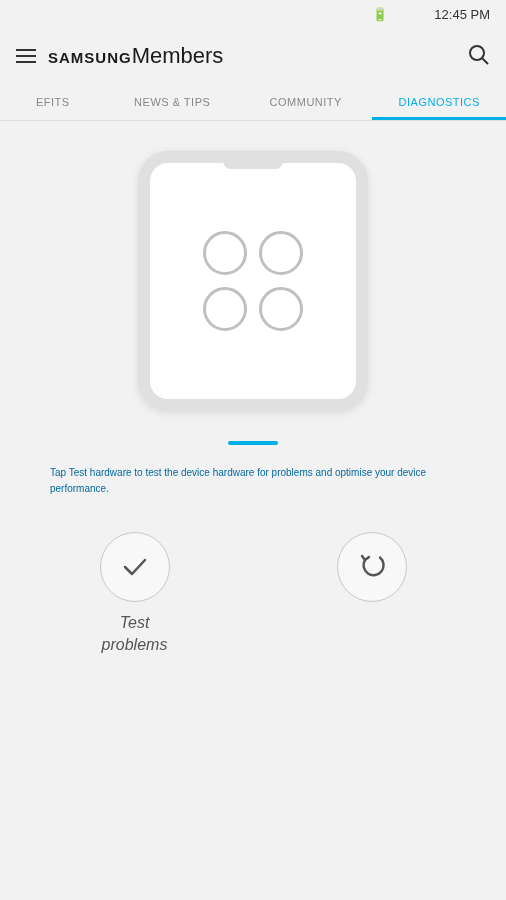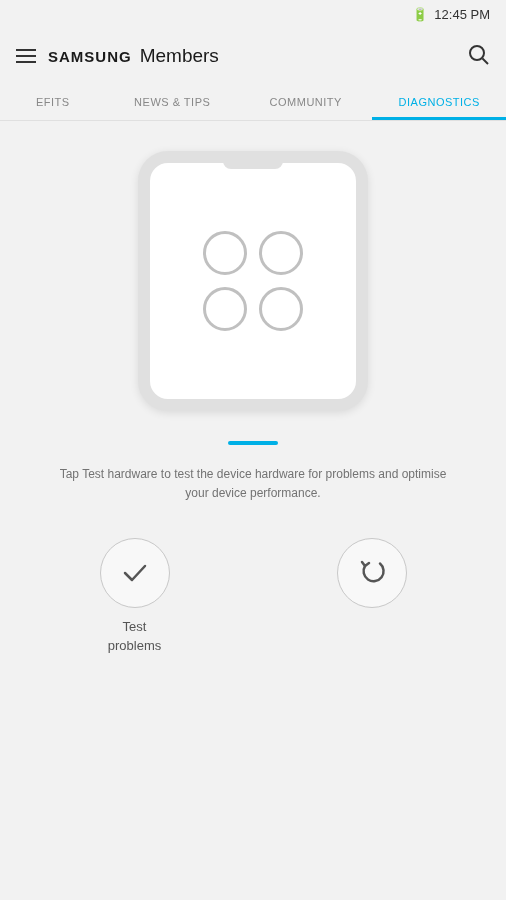--- a/index.html
+++ b/index.html
@@ -170,24 +170,24 @@
 
     .indicator-dash {
       width: 50px;
       height: 4px;
       background-color: #00b0e6;
       border-radius: 2px;
     }
 
     
     .description {
-      text-align: center;
+      text-align: left;
       padding: 0 50px;
-      color: #737373;
-      font-size: 12px;
+      color: #0369a1;
+      font-size: 10px;
       line-height: 1.6;
       margin-bottom: 35px;
     }
 
     
     .action-buttons {
       display: flex;
       justify-content: space-around;
       padding: 0 16px;
       margin-top: 10px;
@@ -208,23 +208,24 @@
       border: 1.5px solid #c8c8c8;
       background: #f8f8f8;
       display: flex;
       justify-content: center;
       align-items: center;
       cursor: pointer;
     }
 
     .action-label {
       text-align: center;
-      font-size: 13px;
+      font-size: 16px;
       color: #555;
       line-height: 1.4;
+      font-style: italic;
     }
 
     
     .apps-icon {
       display: grid;
       grid-template-columns: 1fr 1fr;
       gap: 4px;
     }
 
     .apps-icon-dot {
@@ -233,34 +234,34 @@
       border-radius: 50%;
       border: 2px solid #555;
     }
   </style>
 </head>
 <body>
 
 <div class="status-bar">
   <div class="status-bar-right">
     <span style="font-size:13px;">🔋</span>
-    <span style="font-size:13px; font-weight:500; color:#333;">12:45 PM</span>
+    <span style="font-size:13px; font-weight:500; color:#333;margin-left:40px;">12:45 PM</span>
   </div>
 </div>
 
 <div class="header">
   <div class="header-left">
     <div class="hamburger">
       <span></span>
       <span></span>
       <span></span>
     </div>
-    <div style="display:flex; align-items:baseline; gap:8px;">
+    <div style="display:flex; align-items:baseline; gap:0;">
       <span class="logo-samsung" style="font-size:15px; font-weight:700; color:#1a1a1a; letter-spacing:1px;">SAMSUNG</span>
-      <span class="logo-members" style="font-size:19px; font-weight:300; color:#1a1a1a;">Members</span>
+      <span class="logo-members" style="font-size:22px; font-weight:300; color:#1a1a1a;">Members</span>
     </div>
   </div>
   <div style="cursor:pointer;">
     <svg width="24" height="24" viewBox="0 0 24 24" fill="none" stroke="#333" stroke-width="2">
       <circle cx="11" cy="11" r="7"></circle>
       <line x1="16.5" y1="16.5" x2="22" y2="22"></line>
     </svg>
   </div>
 </div>
 

